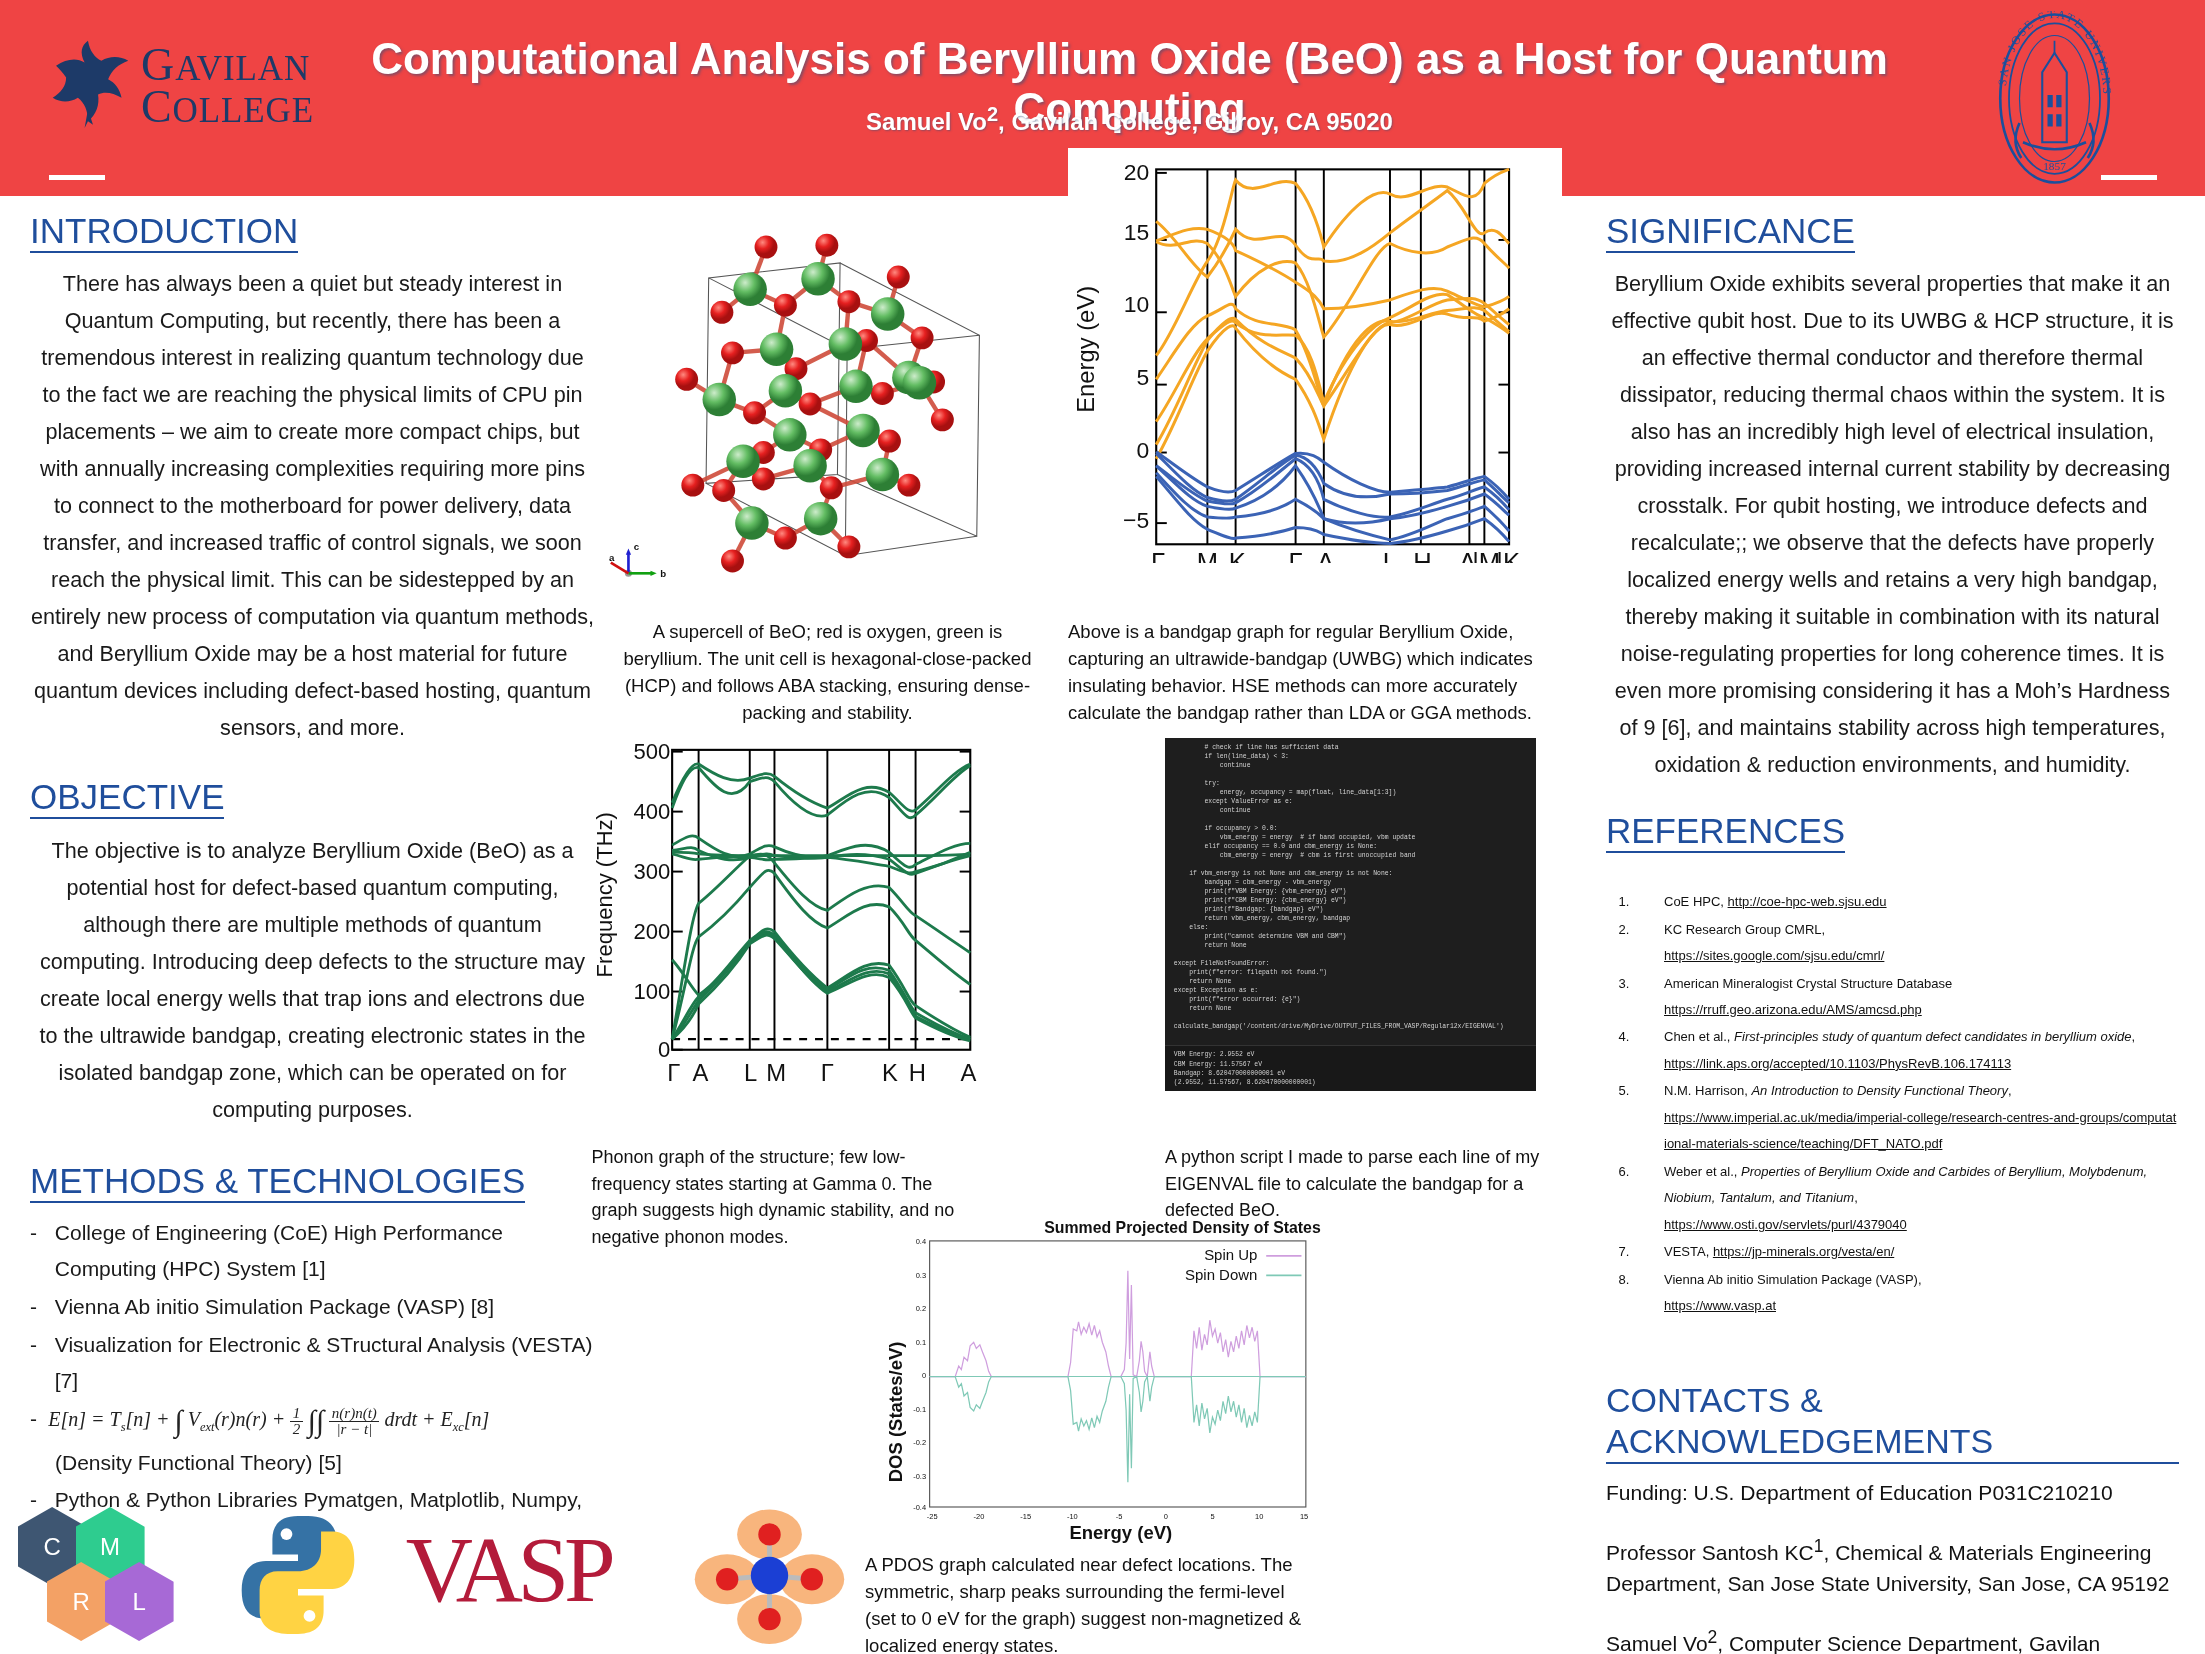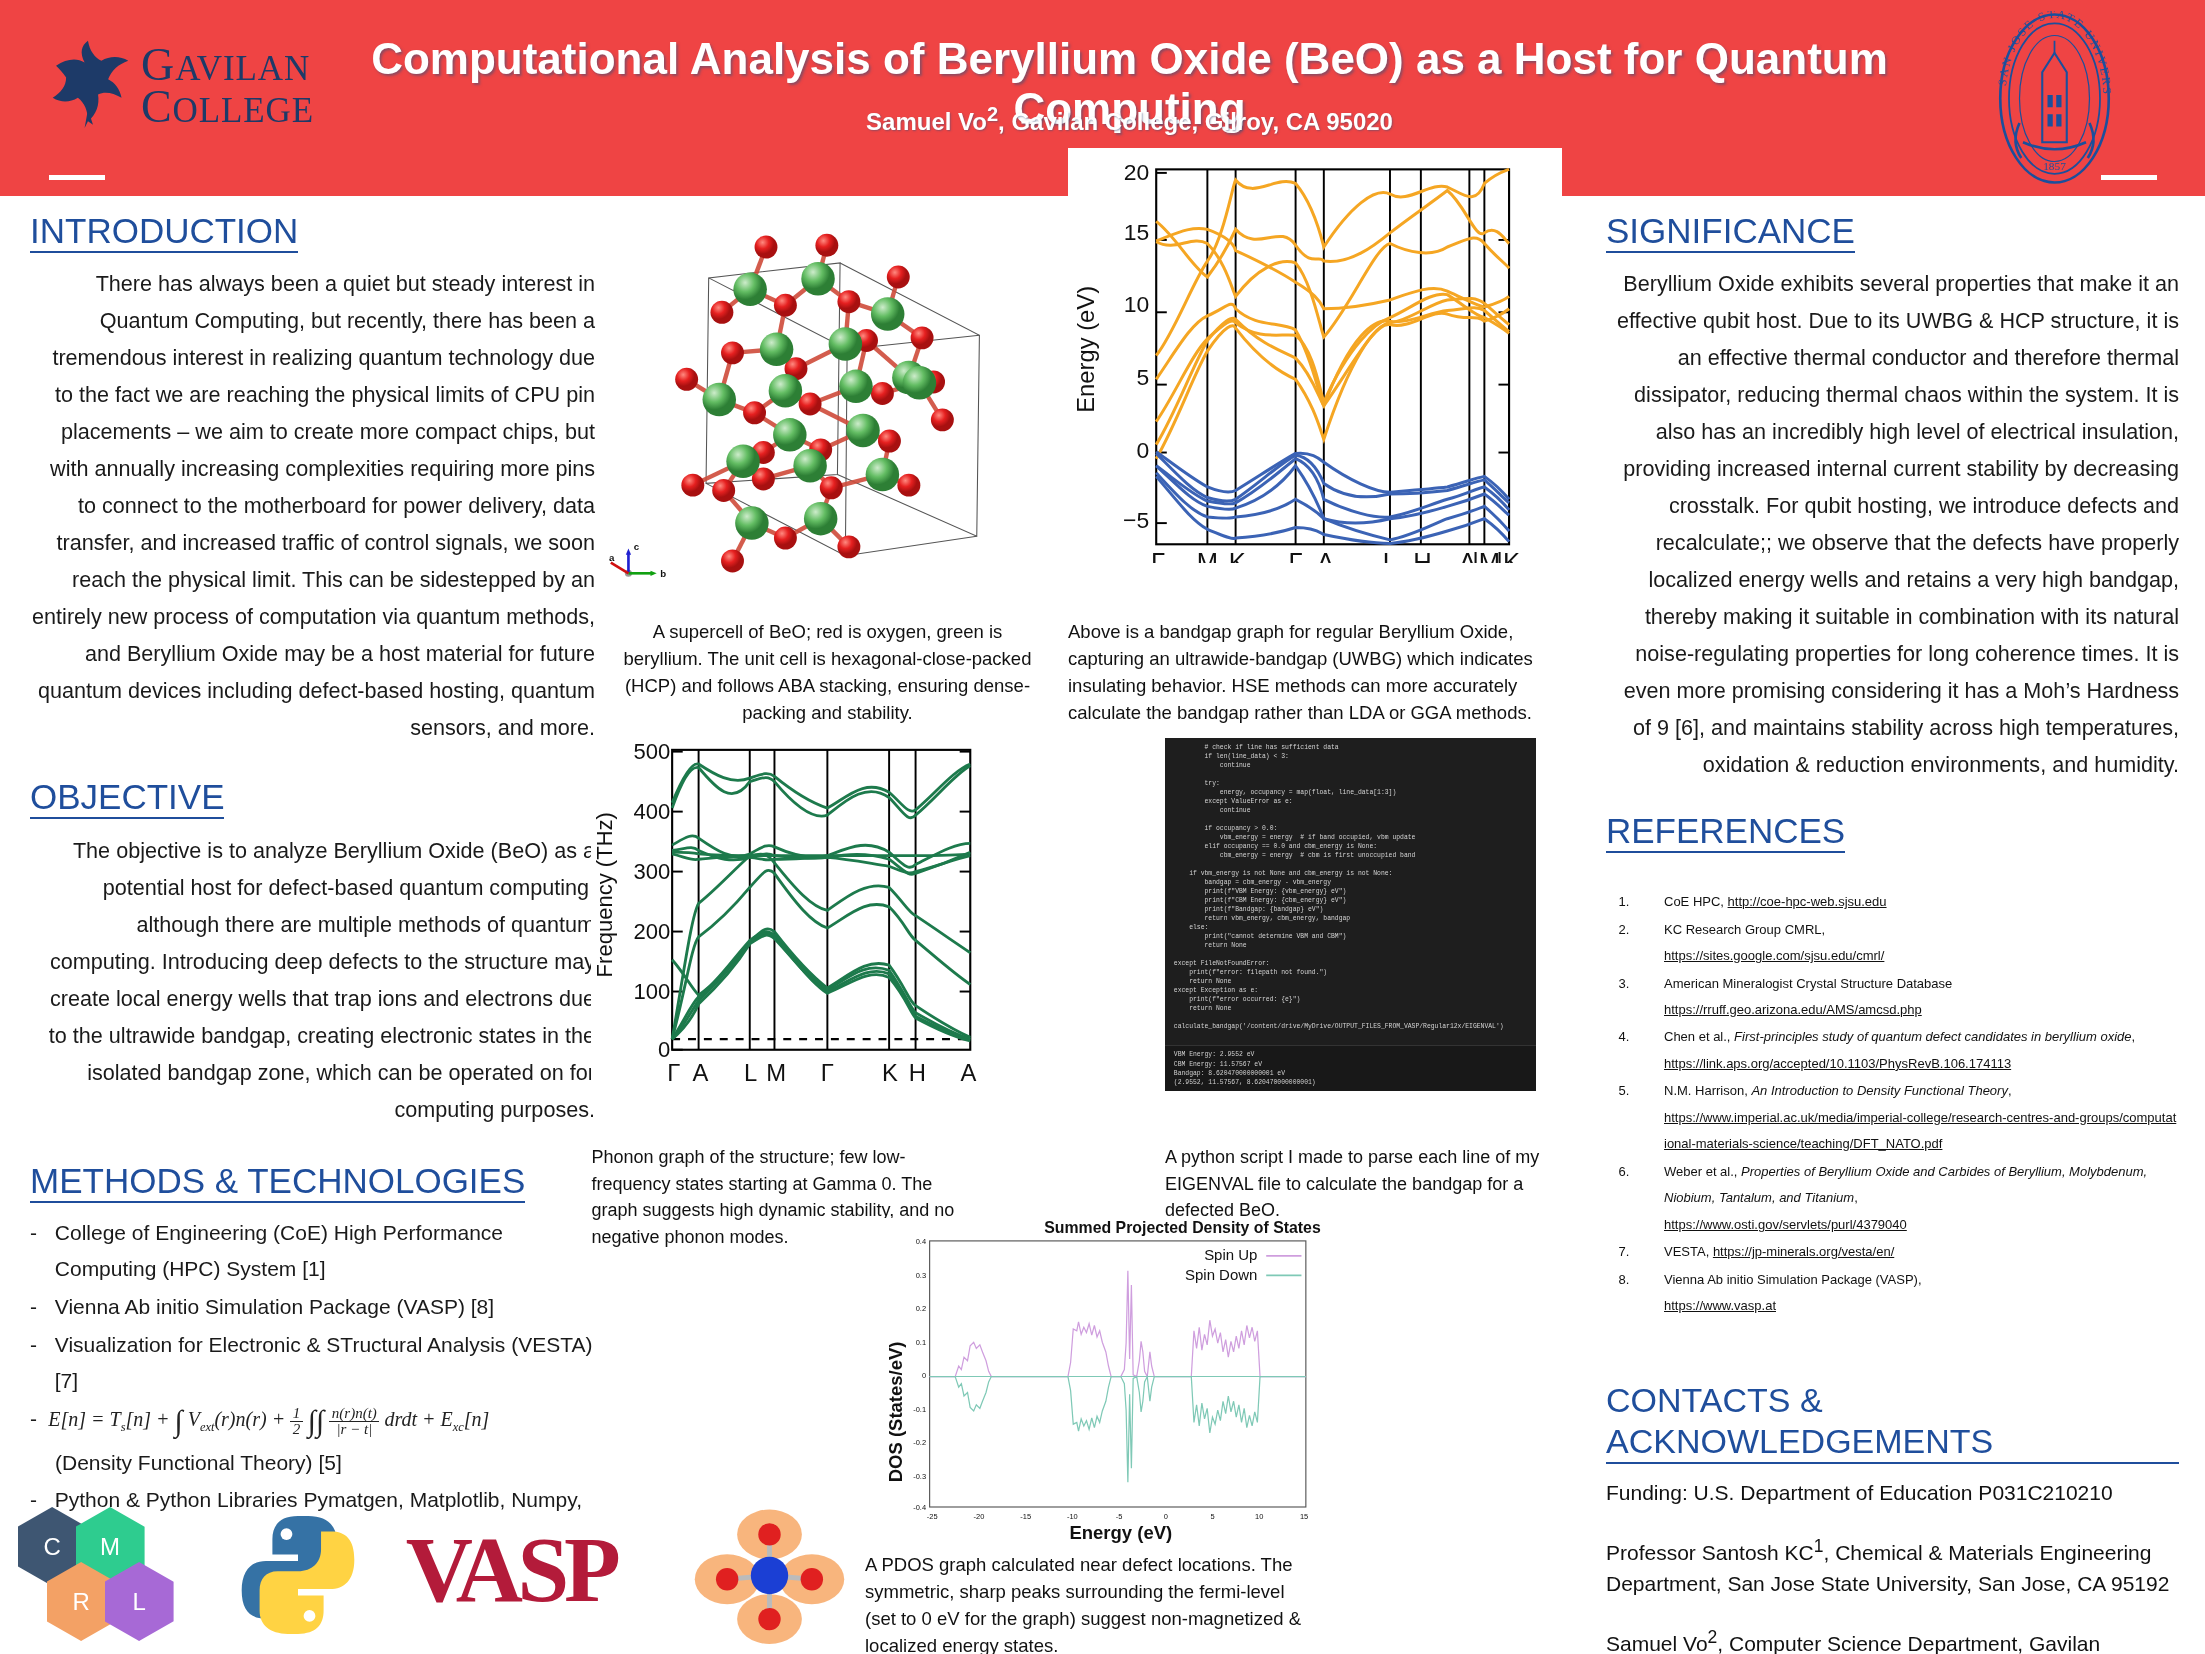--- a/index.html
+++ b/index.html
@@ -45,21 +45,21 @@
   .col-left  { left: 30px;  width: 565px; }
   .col-mid   { left: 609px; width: 962px; }
   .col-right { left: 1606px; width: 573px; }
 
   h2.sec {
     color: #1f4e9c; font-size: 35px; font-weight: normal;
     border-bottom: 2.6px solid #1f4e9c; display: inline-block;
     line-height: 41px; margin-bottom: 12.4px;
   }
   p.body {
-    font-size: 21.6px; line-height: 37px; color: #1a1a1a; text-align: right;
+    font-size: 21.6px; line-height: 37px; color: #1a1a1a; text-align: center;
   }
   ul.methods { list-style: none; font-size: 21px; line-height: 36px; color: #1a1a1a; }
   ul.methods li { display: flex; gap: 12.4px; margin-bottom: 1.8px; }
   ul.methods li .dash { width: 12.4px; flex: 0 0 12.4px; }
   .eqn { font-family: "Liberation Serif", serif; font-style: italic; font-size: 20px; color: #222; }
   .eqn .frac { display: inline-block; vertical-align: middle; text-align: center; font-size: 15px; line-height: 16px; }
   .eqn .frac .num { border-bottom: 0.9px solid #222; padding: 0 2.6px; }
   .eqn .big { font-size: 30px; vertical-align: -5.3px; }
   .eqn sub { font-size: 12.4px; }
 
@@ -97,21 +97,21 @@
   .contact-body { font-size: 21px; line-height: 31px; color: #111; }
   .contact-body p { margin-bottom: 23px; }
 
   
   .logostrip { position: absolute; left: 8.8px; top: 1500px; width: 847px; height: 150px; }
   .hexgroup { position: absolute; left: 8.8px; top: 7px; width: 176px; height: 137px; }
   .hex { position: absolute; width: 69px; height: 79px; clip-path: polygon(50% 0%,100% 25%,100% 75%,50% 100%,0% 75%,0% 25%);
          display: flex; align-items: center; justify-content: center; color: #fff; font-size: 24px; }
   .pylogo { position: absolute; left: 225px; top: 8.8px; width: 128px; height: 132px; }
   .vasp { position: absolute; left: 397px; top: 16px; width: 256px; height: 115px;
-          font-family: "Liberation Serif", serif; font-weight: bold; font-size: 93px; color: #b31b3a;
+          font-family: "Liberation Serif", serif; font-weight: normal; font-size: 93px; color: #b31b3a;
           letter-spacing: -5.3px; }
   .orbital { position: absolute; left: 679px; top: 7px; width: 163px; height: 137px; }
 </style>
 </head>
 <body>
 
 <div id="poster">
 
   <div class="header">
 

